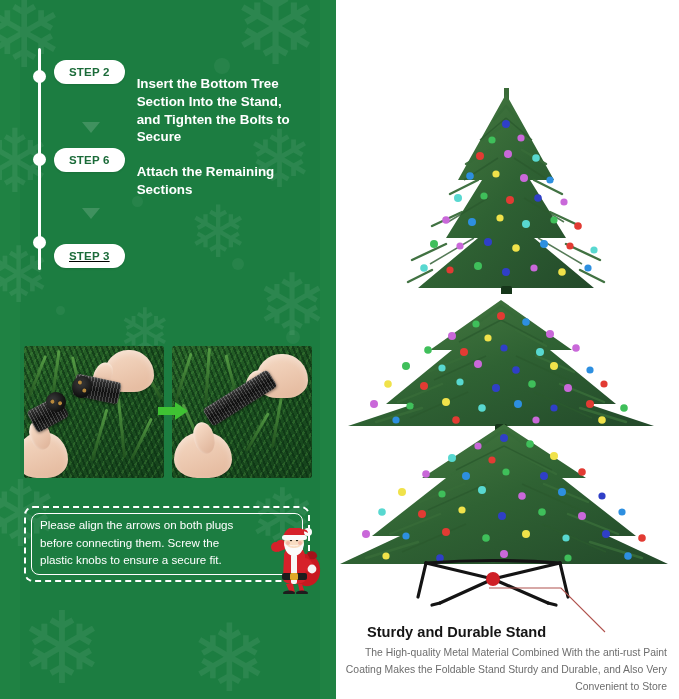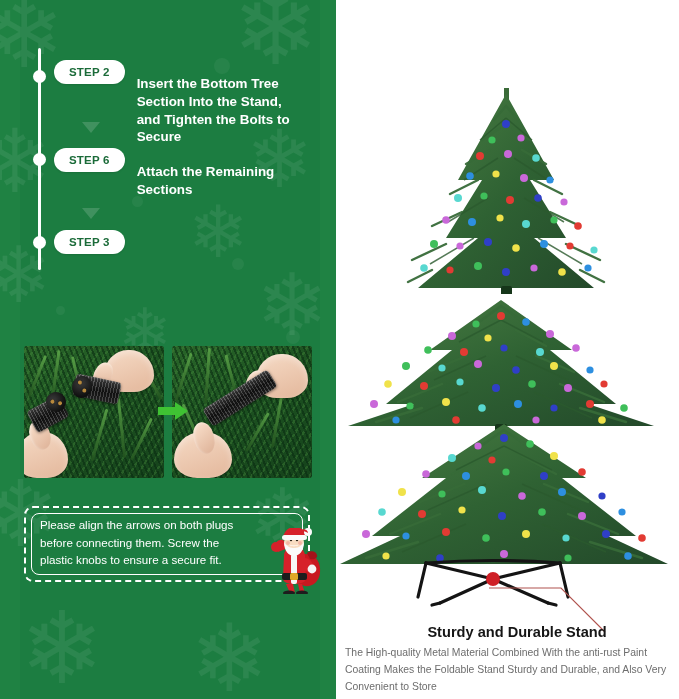--- a/index.html
+++ b/index.html
@@ -87,21 +87,21 @@
   
   .step {
     position: absolute;
     left: 54px;
     display: flex;
     align-items: flex-start;
     gap: 12px;
   }
   .step.s1 { top: 60px; }
   .step.s2 { top: 148px; }
-  .step.s3 { top: 230px; }
+  .step.s3 { top: 244px; text-decoration: underline; }
 
   .step-badge {
     flex: 0 0 auto;
     background: #ffffff;
     color: #1b6b39;
     font-size: 11.5px;
     font-weight: bold;
     letter-spacing: 0.2px;
     padding: 6px 15px 6px 15px;
     border-radius: 14px;
@@ -270,30 +270,31 @@
     top: 586px;
     width: 120px;
     height: 48px;
   }
 
   .caption-title {
     position: absolute;
     right: 12px;
     top: 624px;
     width: 300px;
-    text-align: center;
+    text-align: left;
     color: #151515;
     font-size: 14.6px;
     font-weight: bold;
   }
   .caption-body {
     position: absolute;
     right: 12px;
     top: 645px;
     width: 322px;
+    text-align: right;
     color: #6d6d6d;
     font-size: 10.4px;
     line-height: 1.62;
   }
 </style>
 </head>
 <body>
 
 <div id="page">
 

